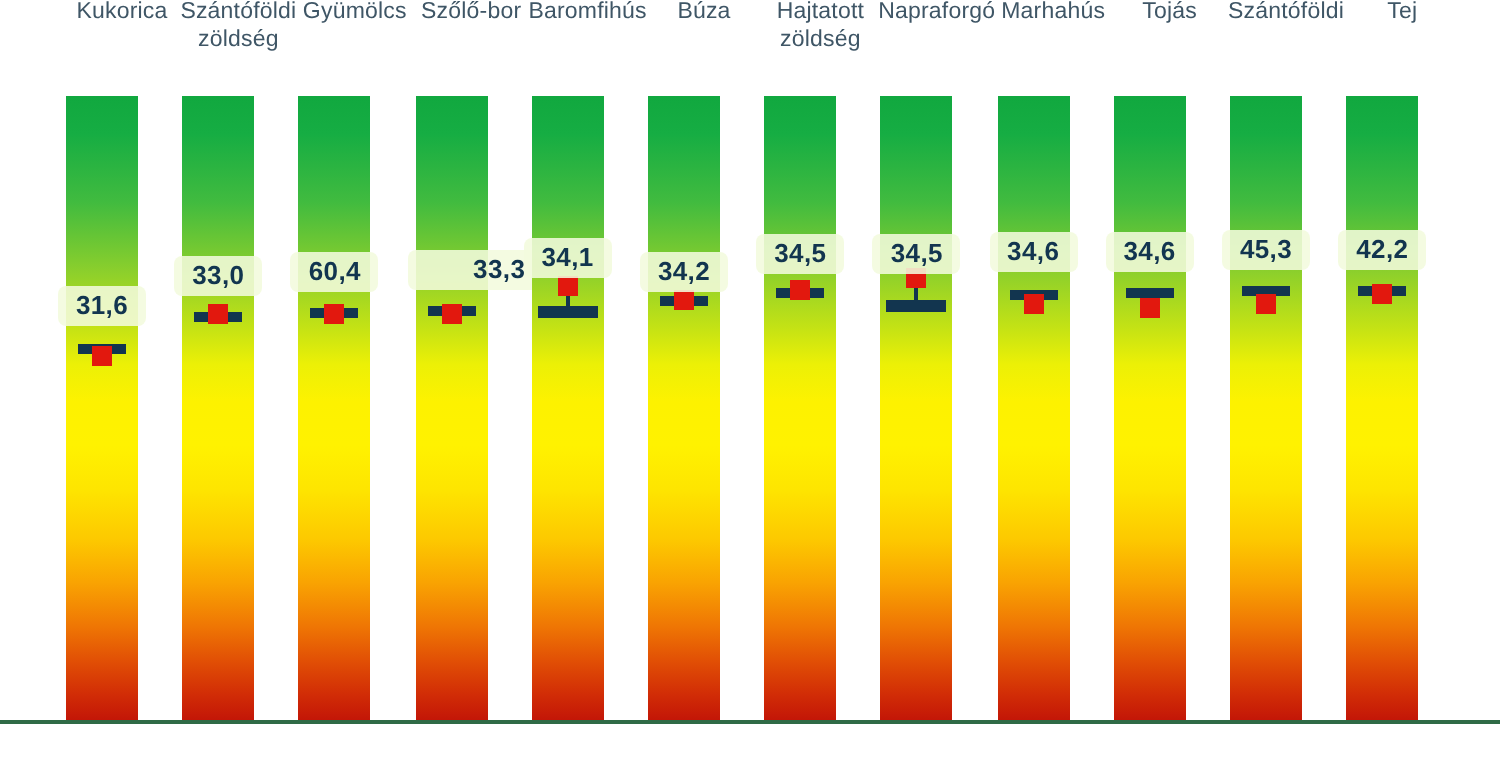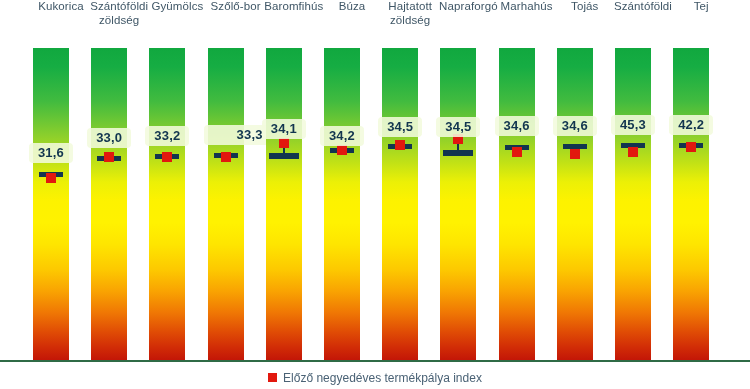--- a/index.html
+++ b/index.html
@@ -180,21 +180,21 @@
         <div class="bar"></div>
         <div class="idx-marker" style="top: 156px;"></div>
         <div class="prev-marker" style="top: 152px;"></div>
         <div class="value-box" style="top: 128px;">33,0</div>
       </div>
       <div class="col" style="left: 148.4px;">
         <div class="cat-label">Gyümölcs</div>
         <div class="bar"></div>
         <div class="idx-marker" style="top: 154px;"></div>
         <div class="prev-marker" style="top: 152px;"></div>
-        <div class="value-box" style="top: 126px;">33,2</div>
+        <div class="value-box" style="top: 126px;">60,4</div>
       </div>
       <div class="col" style="left: 206.6px;">
         <div class="cat-label">Szőlő-bor</div>
         <div class="bar"></div>
         <div class="idx-marker" style="top: 153px;"></div>
         <div class="prev-marker" style="top: 152px;"></div>
         <div class="value-box" style="top: 125px; padding-left: 24px;">33,3</div>
       </div>
       <div class="col" style="left: 264.8px;">
         <div class="cat-label">Baromfihús</div>
@@ -251,19 +251,15 @@
       <div class="col" style="left: 672.2px;">
         <div class="cat-label">Tej</div>
         <div class="bar"></div>
         <div class="idx-marker" style="top: 143px;"></div>
         <div class="prev-marker" style="top: 142px;"></div>
         <div class="value-box" style="top: 115px;">42,2</div>
       </div>
     </div>
 
   <div id="legend">
-    <div class="legend-item">
-      <span class="swatch-square"></span>
-      <span class="legend-label">Előző negyedéves termékpálya index</span>
-    </div>
   </div>
 
 </div>
 
 </body></html>

